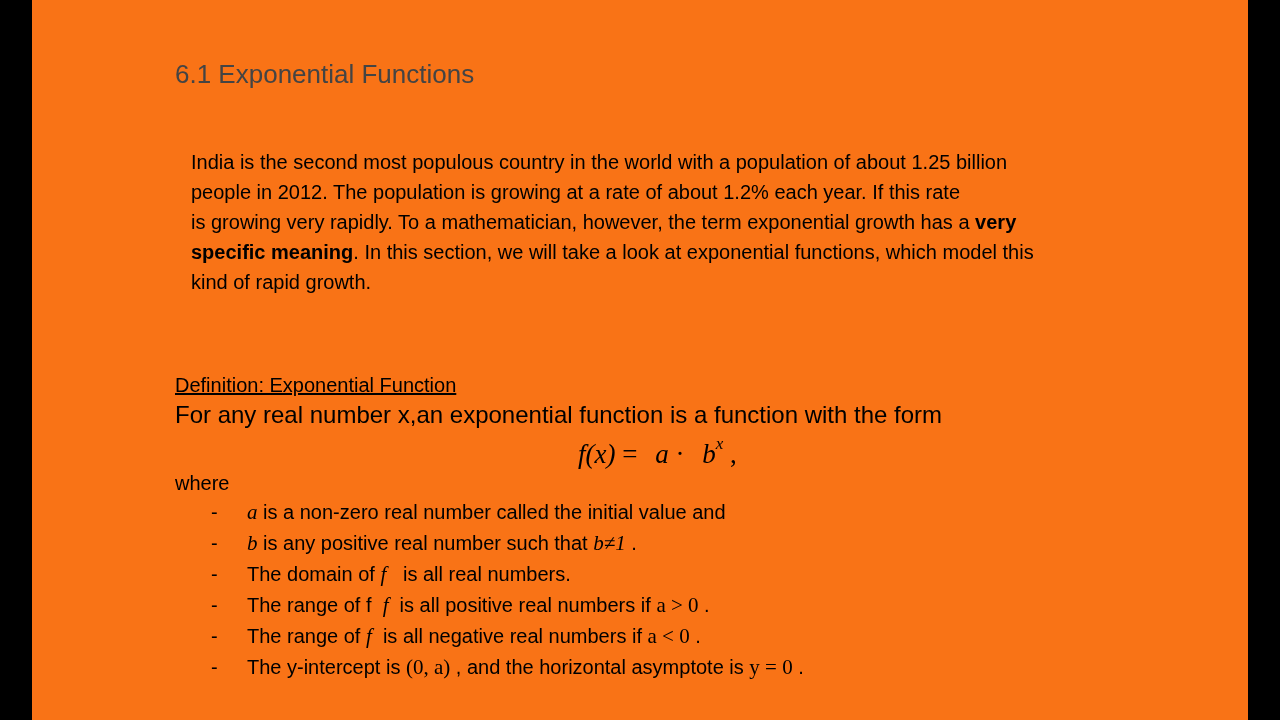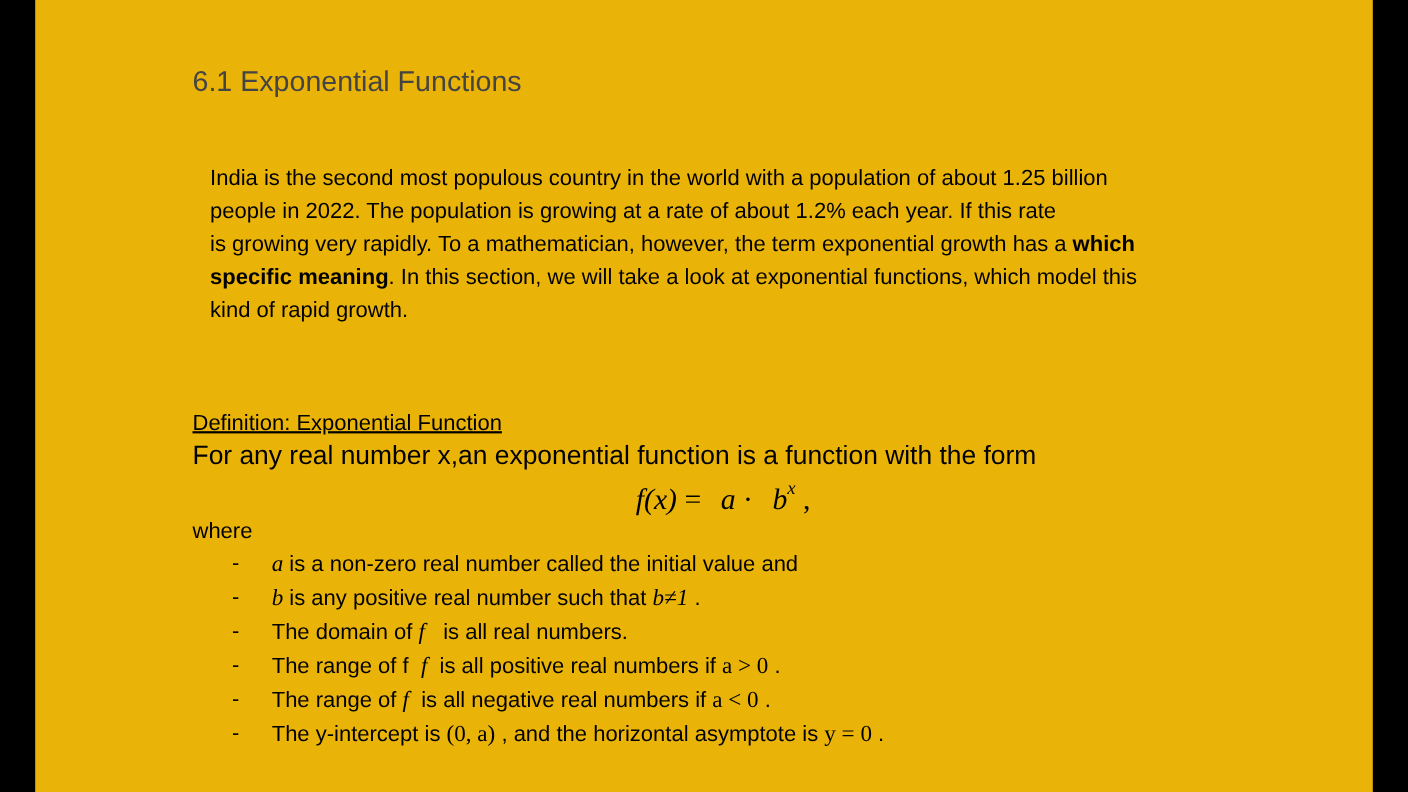--- a/index.html
+++ b/index.html
@@ -9,21 +9,21 @@
       height: 720px;
       background: #000000;
       overflow: hidden;
     }
     .page {
       position: absolute;
       left: 32px;
       top: 0;
       width: 1216px;
       height: 720px;
-      background: #eab308;
+      background: #f97316;
     }
     .content {
       position: absolute;
       left: 143px;
       top: 0;
       width: 940px;
       font-family: "Liberation Sans", sans-serif;
       color: #000000;
     }
     .title {
@@ -116,22 +116,22 @@
 </head>
 <body>
 
 <div class="page">
   <div class="content">
 
     <h1 class="title">6.1 Exponential Functions</h1>
 
     <p class="intro">
       <span class="line">India is the second most populous country in the world with a population of about 1.25 billion</span>
-      <span class="line">people in 2022.  The population is growing at a rate of about 1.2% each year.  If this rate</span>
-      <span class="line"><span>is growing very rapidly.  To a mathematician, however, the term exponential growth has a </span><b>which</b></span>
+      <span class="line">people in 2012.  The population is growing at a rate of about 1.2% each year.  If this rate</span>
+      <span class="line"><span>is growing very rapidly.  To a mathematician, however, the term exponential growth has a </span><b>very</b></span>
       <span class="line"><b>specific meaning</b><span>. In this section, we will take a look at exponential functions, which model this</span></span>
       <span class="line">kind of rapid growth.</span>
     </p>
 
     <div class="def-heading">Definition: Exponential Function</div>
     <div class="def-text">For any real number x,an exponential function is a function with the form</div>
 
     <div class="formula">
       <i>f(x)</i><span> = </span><i>a</i><span> · </span><i>b</i><sup>x</sup><span> ,</span>
     </div>

